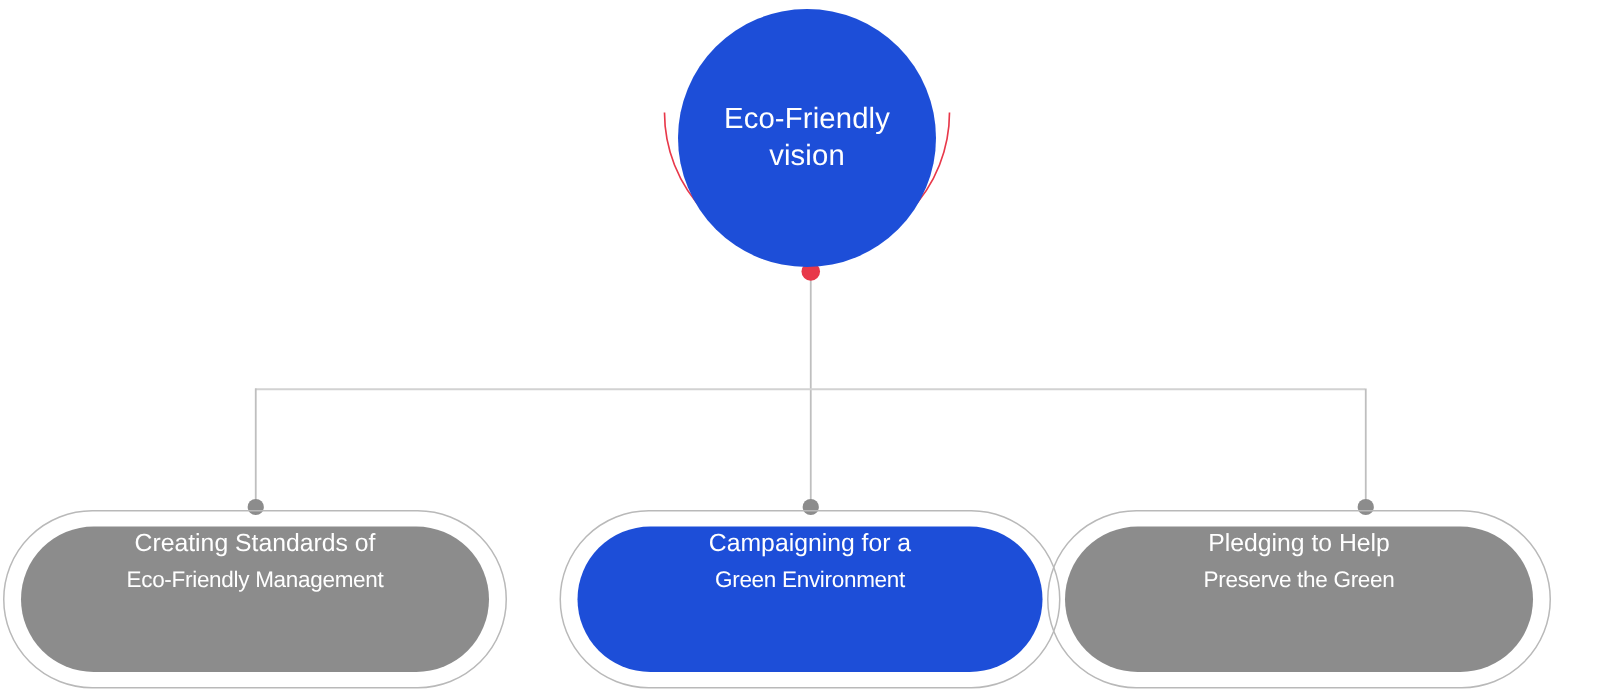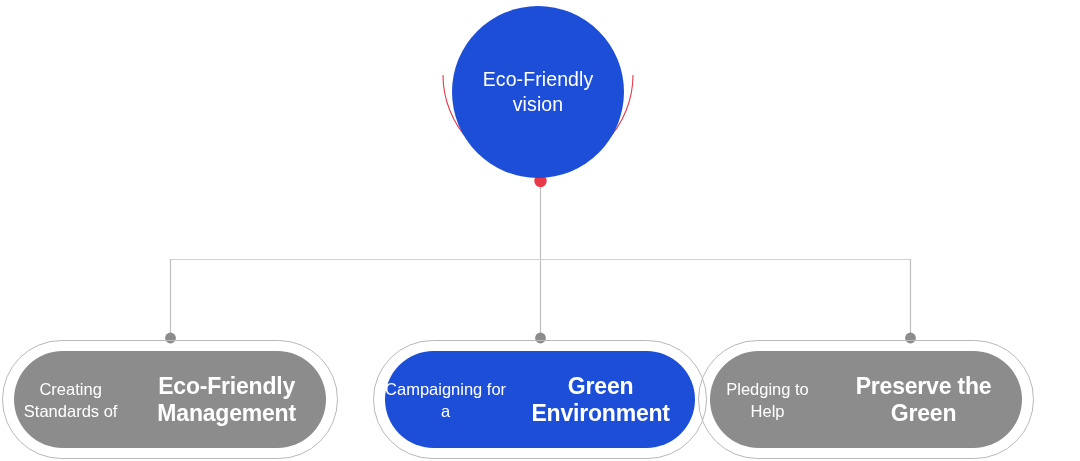--- a/index.html
+++ b/index.html
@@ -75,37 +75,36 @@
     background: transparent;
   }
   .pill-body {
     position: absolute;
     left: 12px;
     top: 11px;
     right: 12px;
     bottom: 11px;
     border-radius: 49px;
     display: flex;
-    flex-direction: row;
+    flex-direction: column;
     align-items: center;
-    justify-content: center;
   }
   .pill-line1 {
     color: #ffffff;
     font-size: 16.5px;
     line-height: 22px;
     font-weight: 400;
     text-align: center;
     letter-spacing: 0px;
   }
   .pill-line2 {
     color: #ffffff;
-    font-size: 23px;
+    font-size: 15px;
     line-height: 27px;
-    font-weight: 700;
+    font-weight: 400;
     text-align: center;
     letter-spacing: -0.2px;
   }
 
   #pill-0 { left: 2px;   width: 336px; }
   #pill-1 { left: 373px; width: 334px; }
   #pill-2 { left: 698px; width: 336px; }
 </style>
 </head>
 <body>

